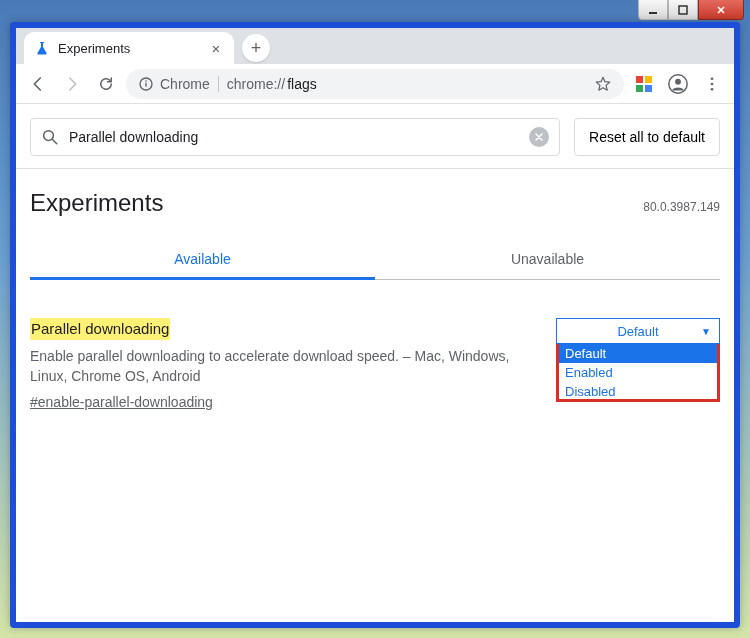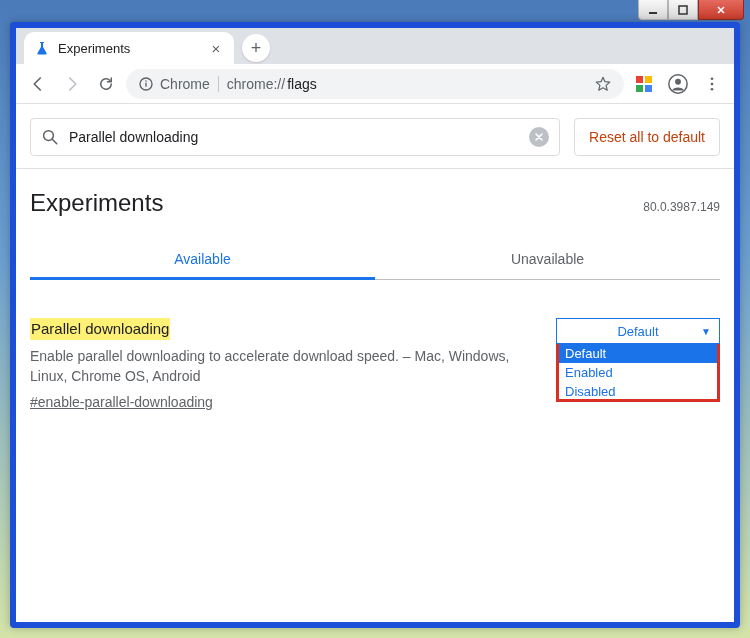--- a/index.html
+++ b/index.html
@@ -38,21 +38,21 @@
   .ext-icon { width: 18px; height: 18px; }
   .account-icon, .menu-icon { width: 28px; height: 28px; display: flex; align-items: center; justify-content: center; color: #5f6368; }
 
   
   .content { flex: 1; overflow: hidden; display: flex; flex-direction: column; }
   .search-row { display: flex; align-items: center; gap: 14px; padding: 14px 14px 12px 14px; }
   .search-box { flex: 1; height: 38px; border: 1px solid #dadce0; border-radius: 4px; display: flex; align-items: center; padding: 0 10px; gap: 10px; color: #5f6368; font-size: 14px; position: relative; }
   .search-box .si { width: 18px; height: 18px; color: #5f6368; }
   .search-box input { border: none; outline: none; flex: 1; font-size: 14px; color: #202124; background: transparent; }
   .clear-btn { width: 20px; height: 20px; border-radius: 50%; background: #bdc1c6; color: #fff; display: flex; align-items: center; justify-content: center; font-size: 12px; }
-  .reset-btn { height: 38px; border: 1px solid #dadce0; border-radius: 4px; padding: 0 14px; color: #c2410c; background: #fff; font-size: 14px; font-weight: 500; display: flex; align-items: center; }
+  .reset-btn { height: 38px; border: 1px solid #dadce0; border-radius: 4px; padding: 0 14px; color: #000000; background: #fff; font-size: 14px; font-weight: 500; display: flex; align-items: center; }
 
   .hr { height: 1px; background: #e0e0e0; }
 
   .header-row { display: flex; align-items: baseline; justify-content: space-between; padding: 20px 14px 0 14px; }
   .page-title { font-size: 24px; color: #202124; font-weight: 400; }
   .version { font-size: 12px; color: #5f6368; }
 
   .tabs { display: flex; margin: 22px 14px 0 14px; }
   .tab-item { flex: 1; text-align: center; padding: 12px 0; font-size: 14px; color: #5f6368; border-bottom: 1px solid #bdbdbd; }
   .tab-item.active { color: #1a73e8; border-bottom: 3px solid #1a73e8; padding-bottom: 10px; }

